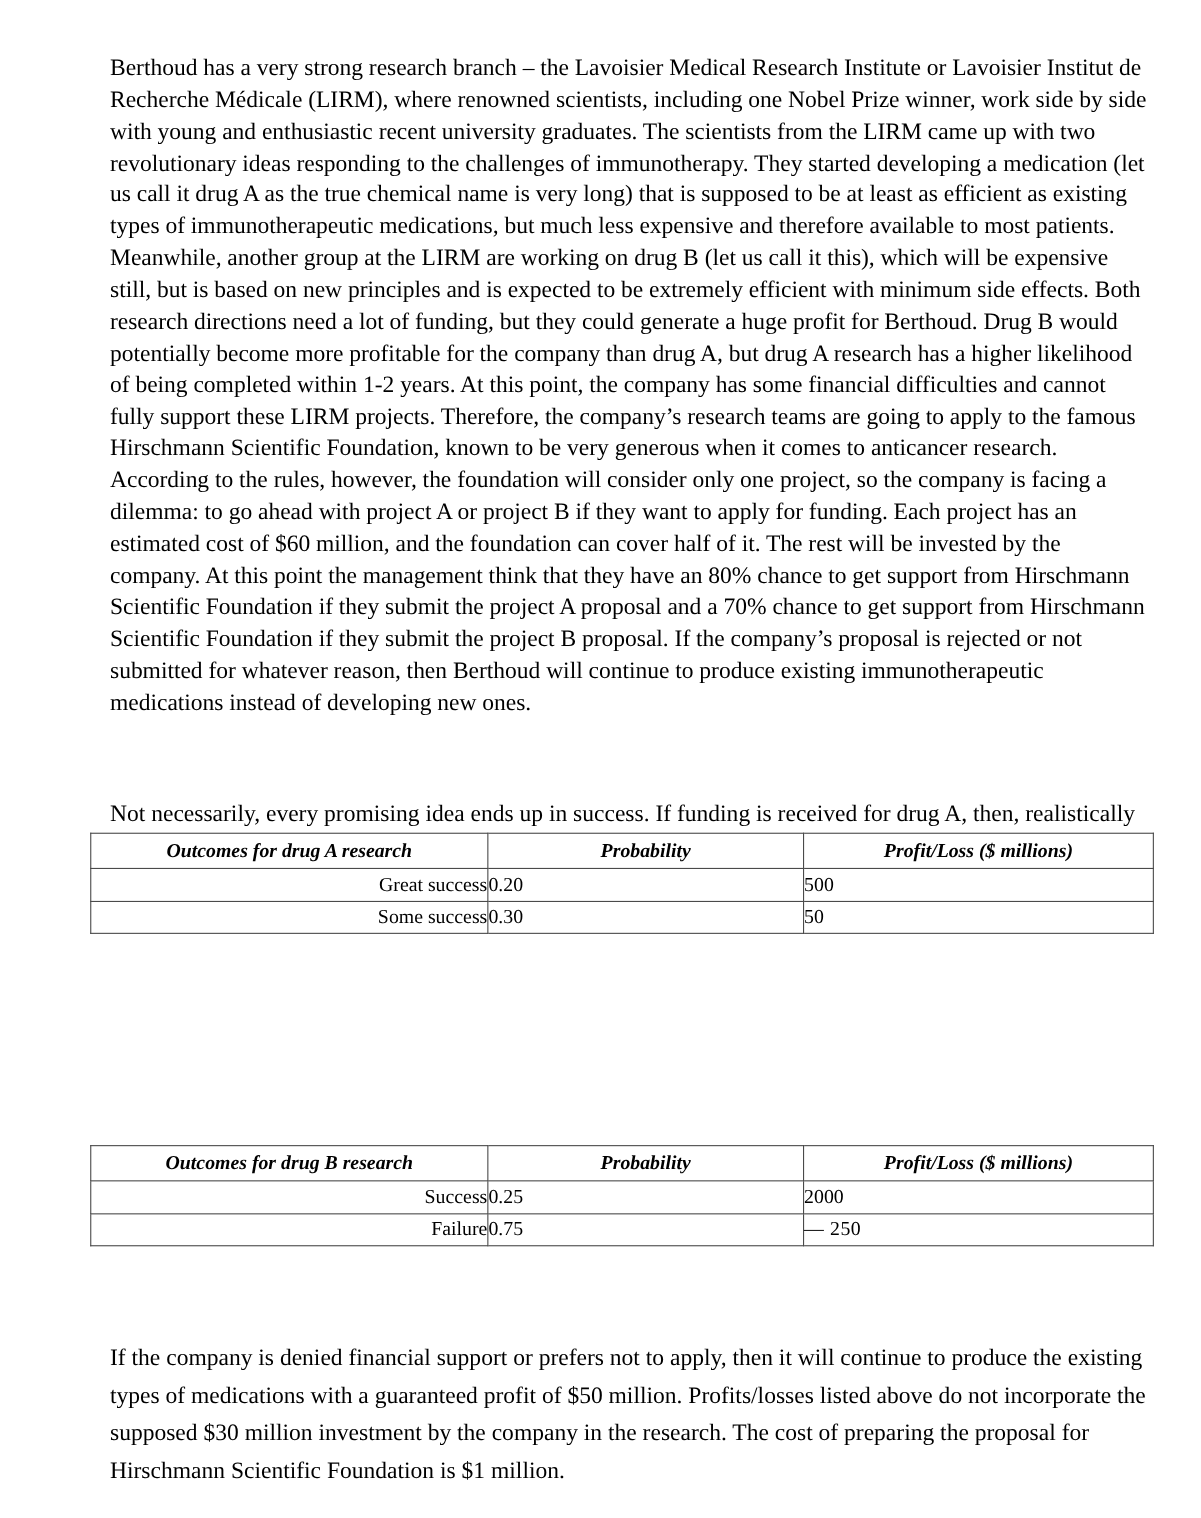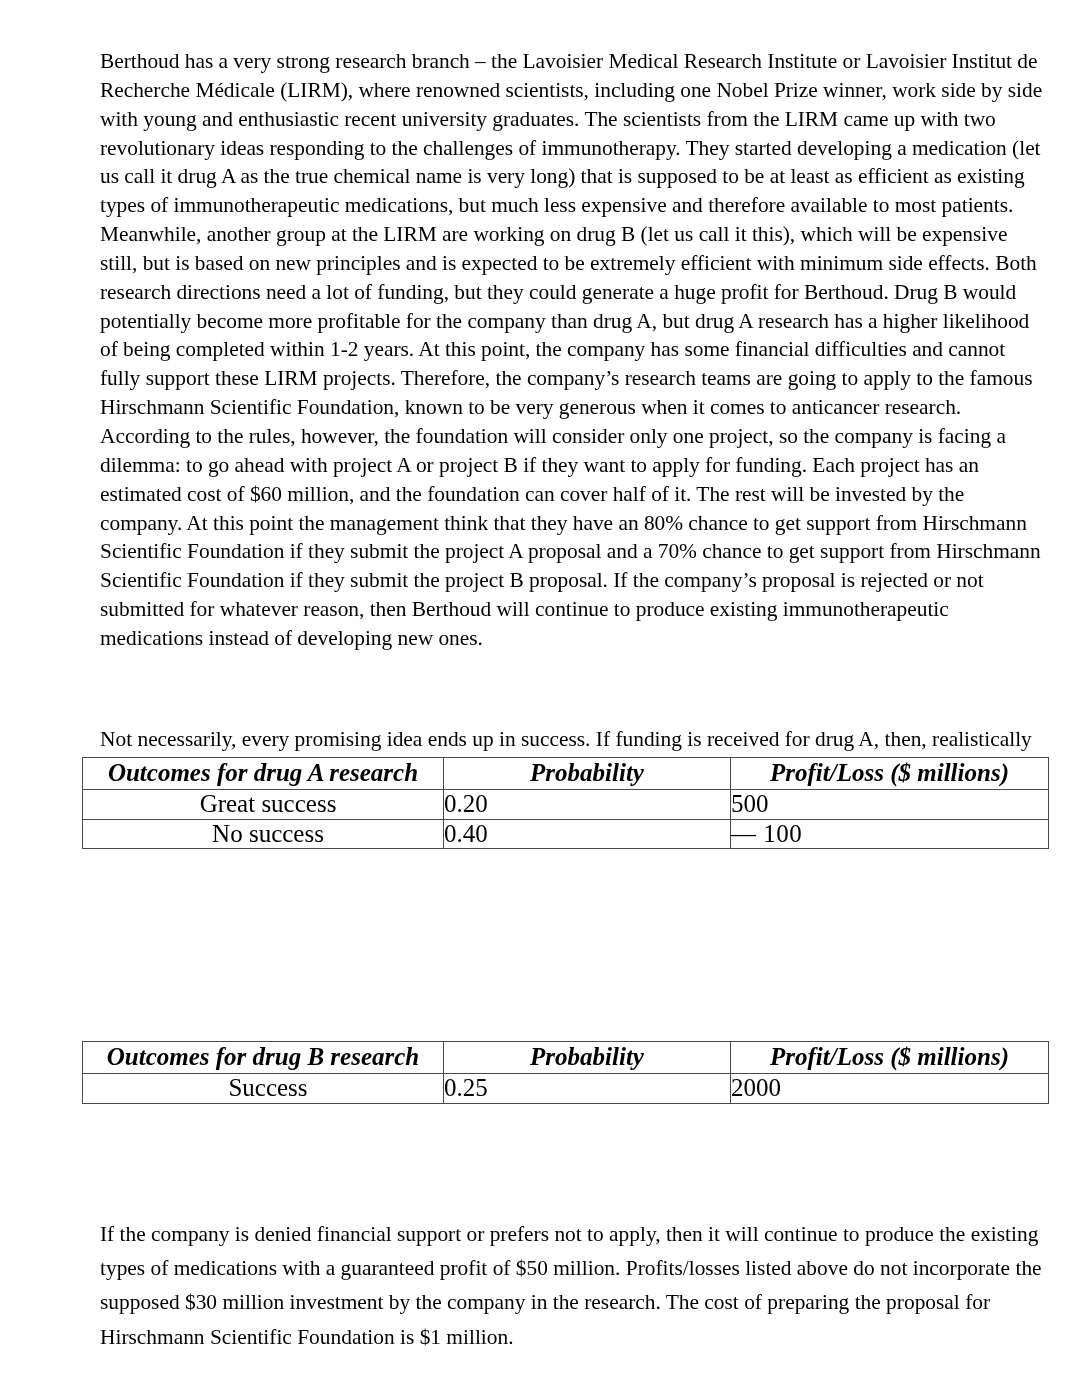--- a/index.html
+++ b/index.html
@@ -53,21 +53,21 @@
     top: 1179px;
     width: 948px;
     line-height: 34.2px;
   }
 
   
   .dtable {
     position: absolute;
     border-collapse: collapse;
     table-layout: fixed;
-    font-size: 25px;
+    font-size: 18px;
     background: #fff;
   }
   .dtable.table-a { left: 82px; top: 757px; width: 966px; }
   .dtable.table-b { left: 82px; top: 1041px; width: 966px; }
 
   .dtable col.c-outcome { width: 361px; }
   .dtable col.c-prob    { width: 287px; }
   .dtable col.c-pl      { width: 318px; }
 
   .dtable th, .dtable td {
@@ -81,21 +81,21 @@
     font-style: italic;
     text-align: center;
     height: 30px;
     padding-bottom: 1px;
   }
   .dtable tbody td {
     text-align: left;
     height: 28.5px;
   }
   .dtable tbody td.outcome-cell {
-    text-align: center;
+    text-align: right;
     padding-left: 10px;
   }
   .neg-val { letter-spacing: 0.5px; }
 </style>
 </head>
 <body>
 
 <div class="page">
 
   <p class="para para-intro">Berthoud has a very strong research branch – the Lavoisier Medical Research Institute or Lavoisier Institut de Recherche Médicale (LIRM), where renowned scientists, including one Nobel Prize winner, work side by side with young and enthusiastic recent university graduates. The scientists from the LIRM came up with two revolutionary ideas responding to the challenges of immunotherapy. They started developing a medication (let us call it drug A as the true chemical name is very long) that is supposed to be at least as efficient as existing types of immunotherapeutic medications, but much less expensive and therefore available to most patients. Meanwhile, another group at the LIRM are working on drug B (let us call it this), which will be expensive still, but is based on new principles and is expected to be extremely efficient with minimum side effects. Both research directions need a lot of funding, but they could generate a huge profit for Berthoud. Drug B would potentially become more profitable for the company than drug A, but drug A research has a higher likelihood of being completed within 1-2 years. At this point, the company has some financial difficulties and cannot fully support these LIRM projects. Therefore, the company’s research teams are going to apply to the famous Hirschmann Scientific Foundation, known to be very generous when it comes to anticancer research. According to the rules, however, the foundation will consider only one project, so the company is facing a dilemma: to go ahead with project A or project B if they want to apply for funding. Each project has an estimated cost of $60 million, and the foundation can cover half of it. The rest will be invested by the company. At this point the management think that they have an 80% chance to get support from Hirschmann Scientific Foundation if they submit the project A proposal and a 70% chance to get support from Hirschmann Scientific Foundation if they submit the project B proposal. If the company’s proposal is rejected or not submitted for whatever reason, then Berthoud will continue to produce existing immunotherapeutic medications instead of developing new ones.</p>
@@ -115,23 +115,23 @@
         <th>Profit/Loss ($ millions)</th>
       </tr>
     </thead>
     <tbody>
       <tr>
         <td class="outcome-cell">Great success</td>
         <td>0.20</td>
         <td>500</td>
       </tr>
       <tr>
-        <td class="outcome-cell">No success</td>
-        <td>0.40</td>
-        <td class="neg-val">— 100</td>
+        <td class="outcome-cell">Some success</td>
+        <td>0.30</td>
+        <td>50</td>
       </tr>
     </tbody>
   </table>
 
 
   <table class="dtable table-b">
     <colgroup>
       <col class="c-outcome">
         <col class="c-prob">
         <col class="c-pl">
@@ -142,18 +142,23 @@
         <th>Probability</th>
         <th>Profit/Loss ($ millions)</th>
       </tr>
     </thead>
     <tbody>
       <tr>
         <td class="outcome-cell">Success</td>
         <td>0.25</td>
         <td>2000</td>
       </tr>
+      <tr>
+        <td class="outcome-cell">Failure</td>
+        <td>0.75</td>
+        <td class="neg-val">— 250</td>
+      </tr>
     </tbody>
   </table>
 
   <p class="para para-closing">If the company is denied financial support or prefers not to apply, then it will continue to produce the existing types of medications with a guaranteed profit of $50 million. Profits/losses listed above do not incorporate the supposed $30 million investment by the company in the research. The cost of preparing the proposal for Hirschmann Scientific Foundation is $1 million.</p>
 
 </div>
 
 </body></html>

